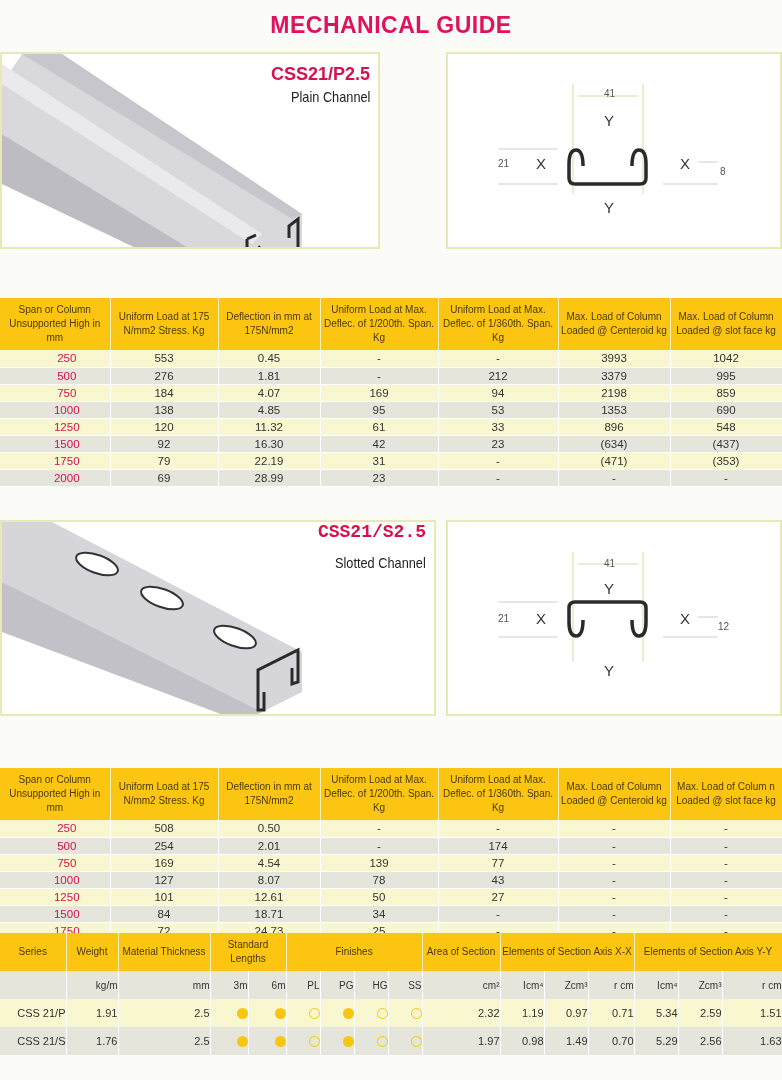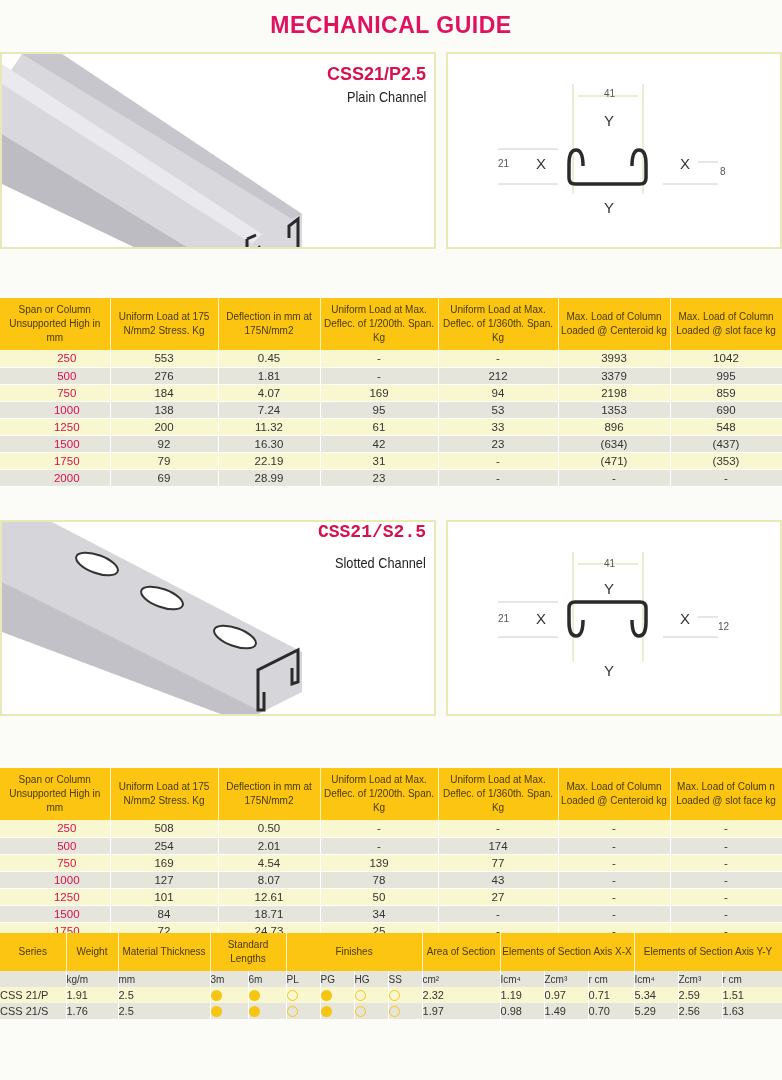--- a/index.html
+++ b/index.html
@@ -9,36 +9,36 @@
   .prod-code { position: absolute; right: 8px; font-weight: bold; font-size: 18px; color: #d6114f; }
   .prod-name { position: absolute; right: 8px; font-size: 15px; color: #222; font-family: "Liberation Sans Narrow", "Liberation Sans", sans-serif; transform: scaleX(0.85); transform-origin: right; }
   table.spec { position: absolute; left: 0; width: 782px; border-collapse: collapse; font-family: "Liberation Sans", sans-serif; table-layout: fixed; margin-top: 8px; }
   table.spec th { background: #fcc511; color: #4a3b10; font-weight: normal; font-size: 10px; line-height: 14px; padding: 3px 2px; border-right: 1px solid #fff3c0; text-align: center; height: 52px; }
   table.spec td { font-size: 11.5px; text-align: center; height: 17px; border-right: 1px solid #ffffff; border-bottom: 1px solid #fff; color: #333; }
   table.spec tr.odd td { background: #f9f7cf; }
   table.spec tr.even td { background: #e6e5dc; }
   table.spec td.span { color: #d6114f; padding-left: 24px; }
   table.bottom { position: absolute; left: 0; top: 933px; width: 782px; border-collapse: collapse; table-layout: fixed; }
   table.bottom th { background: #fcc511; color: #4a3b10; font-weight: normal; font-size: 10px; line-height: 14px; border-right: 1px solid #fff3c0; text-align: center; padding: 1px; }
-  table.bottom td { font-size: 11px; text-align: left; height: 16px; color: #333; border-right: 1px solid #fff; }
+  table.bottom td { font-size: 11px; text-align: right; height: 28px; color: #333; border-right: 1px solid #fff; }
   table.bottom tr.units td { background: #e6e5dc; font-size: 10px; }
   table.bottom tr.odd td { background: #f9f7cf; margin-left: 18px; }
   table.bottom tr.even td { background: #e6e5dc; }
   .dot { display: inline-block; width: 11px; height: 11px; border-radius: 50%; vertical-align: middle; }
   .dot.filled { background: #f7c611; }
   .dot.empty { border: 1.5px solid #f7c611; background: transparent; }
   .diag-text { position: absolute; font-size: 15px; color: #333; font-family: "Liberation Sans", sans-serif; }
   .diag-small { position: absolute; font-size: 10px; color: #555; }
 </style>
 </head>
 <body>
 
 <div class="title">MECHANICAL GUIDE</div>
 
-<div class="panel" style="left:0; top:52px; width:436px; height:197px;">
+<div class="panel" style="left:0; top:52px; width:380px; height:197px;">
   <svg width="436" height="197" style="position:absolute;left:0;top:0">
     <polygon points="0,30 0,80 240,230 300,210 300,160 60,0 20,0" fill="#d9d8dc"></polygon>
     <polygon points="20,0 60,0 300,160 290,165" fill="#c7c6cc"></polygon>
     <polygon points="0,30 0,10 260,180 250,190" fill="#eaeaee"></polygon>
     <polygon points="0,80 0,130 230,240 245,230" fill="#bcbcc2"></polygon>
     <path d="M245 185 L245 226 L296 204 L296 165 L287 172 L287 184 M245 185 L254 181" fill="none" stroke="#2a2a2a" stroke-width="3"></path>
     <path d="M258 192 Q 250 200 260 202" fill="none" stroke="#2a2a2a" stroke-width="2"></path>
   </svg>
   <div class="prod-code" style="top:10px;">CSS21/P2.5</div>
   <div class="prod-name" style="top:34px;">Plain Channel</div>
@@ -107,29 +107,29 @@
         <td>184</td>
         <td>4.07</td>
         <td>169</td>
         <td>94</td>
         <td>2198</td>
         <td>859</td>
       </tr>
   <tr class="even">
         <td class="span">1000</td>
         <td>138</td>
-        <td>7.24</td>
+        <td>4.85</td>
         <td>95</td>
         <td>53</td>
         <td>1353</td>
         <td>690</td>
       </tr>
   <tr class="odd">
         <td class="span">1250</td>
-        <td>200</td>
+        <td>120</td>
         <td>11.32</td>
         <td>61</td>
         <td>33</td>
         <td>896</td>
         <td>548</td>
       </tr>
   <tr class="even">
         <td class="span">1500</td>
         <td>92</td>
         <td>16.30</td>

